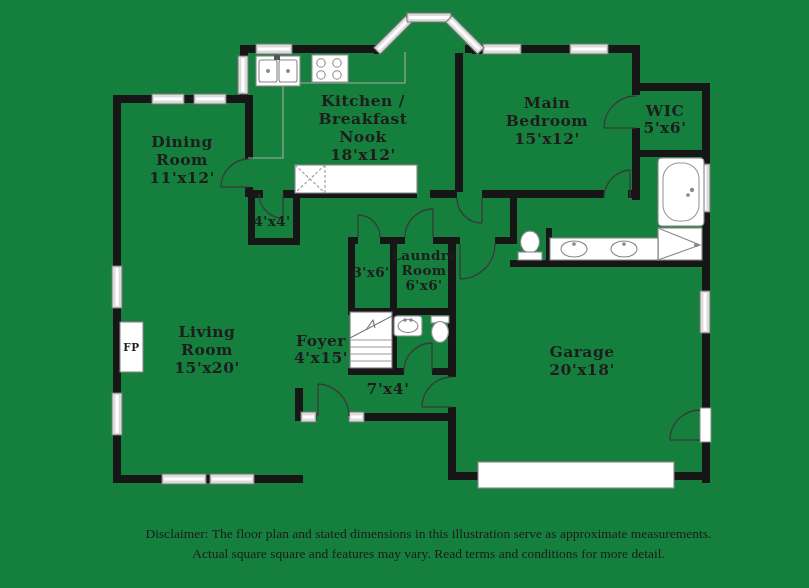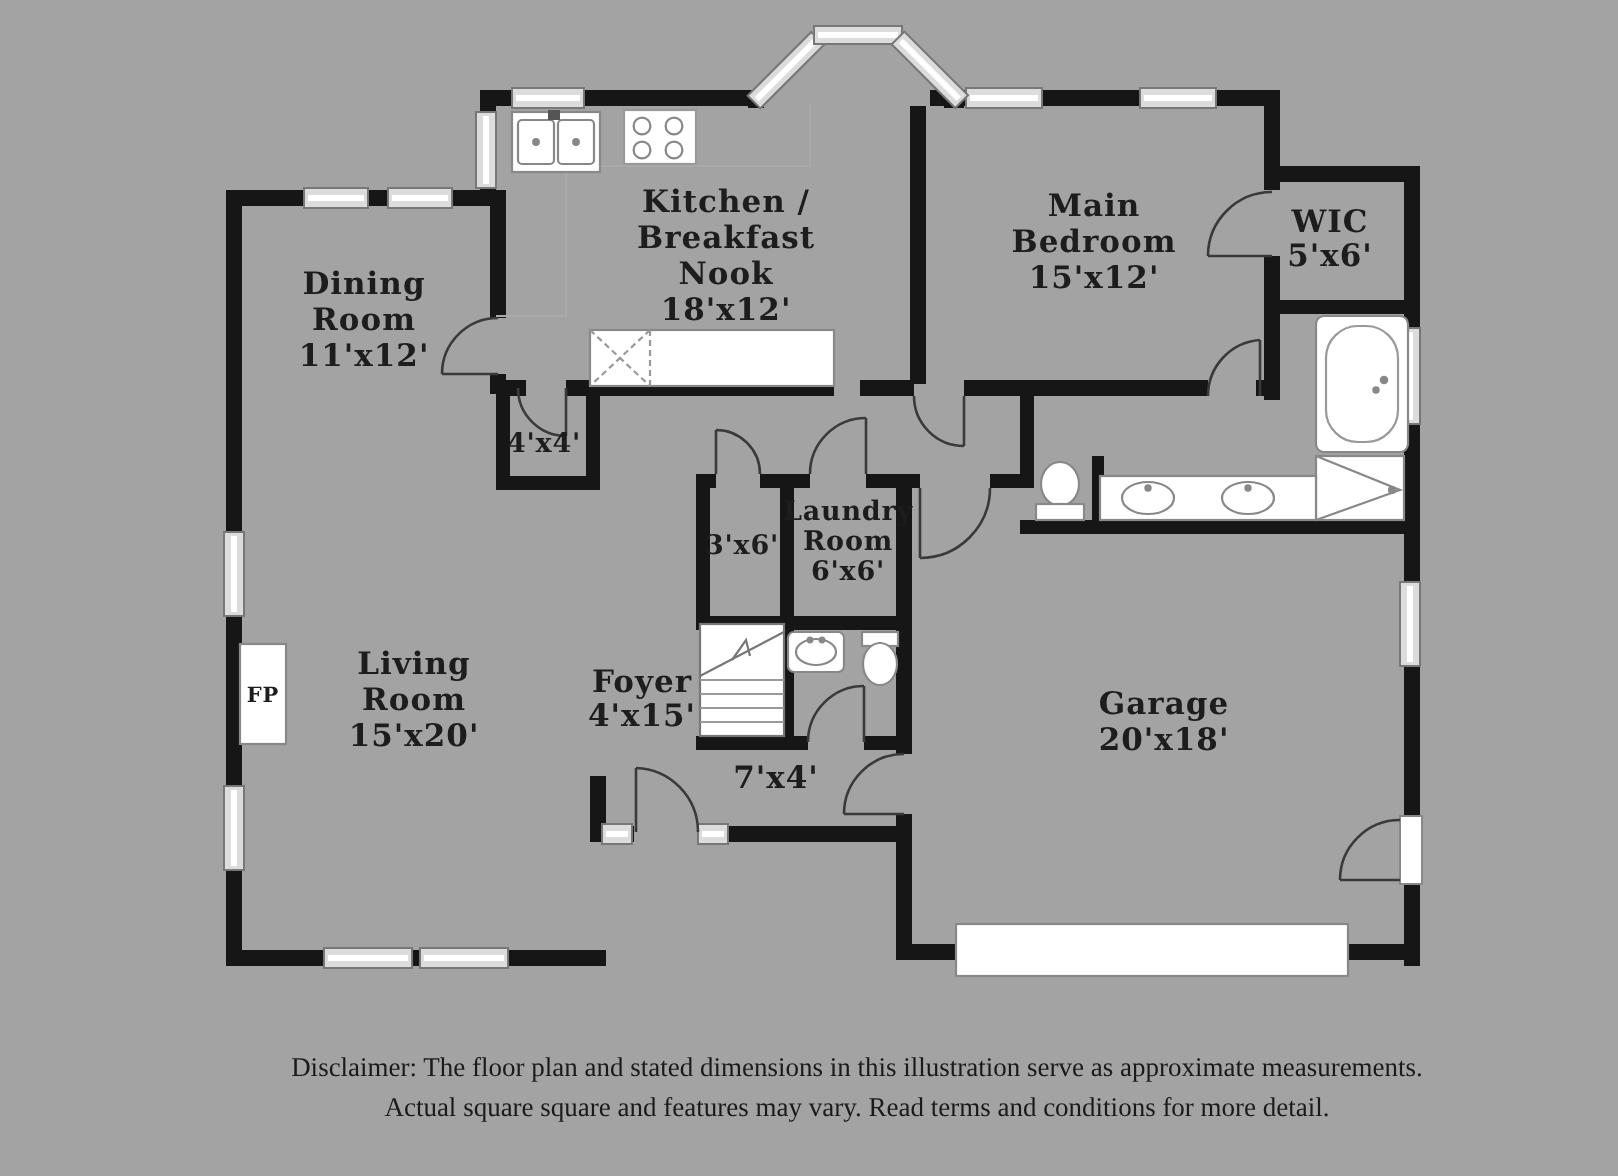--- a/index.html
+++ b/index.html
@@ -1,16 +1,16 @@
 <!DOCTYPE html>
 <html><head>
 <meta charset="utf-8">
 <style>
   html,body{margin:0;padding:0;background:#fff;}
-  .page{position:relative;width:809px;height:588px;background:#a3a3a3;overflow:hidden;
+  .page{position:relative;width:809px;height:588px;background:#15803d;overflow:hidden;
         font-family:"DejaVu Serif",serif;}
   .plan-svg{position:absolute;left:0;top:0;}
   text{font-family:"DejaVu Serif",serif;font-weight:bold;fill:#1d1d1d;text-anchor:middle;}
   .rl{font-size:15.5px;letter-spacing:.5px;}
   .rs{font-size:13.5px;letter-spacing:.4px;}
   .fp{font-size:10.5px;letter-spacing:.5px;}
   .disclaimer{position:absolute;left:0;top:524px;width:809px;text-align:center;
               font-family:"Liberation Serif",serif;font-size:13.5px;line-height:20px;color:#1a1a1a;margin-left:24px;}
 </style>
 </head>

